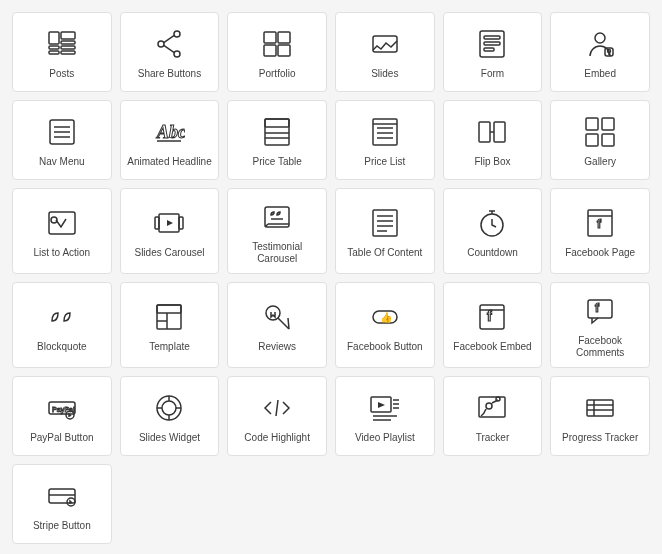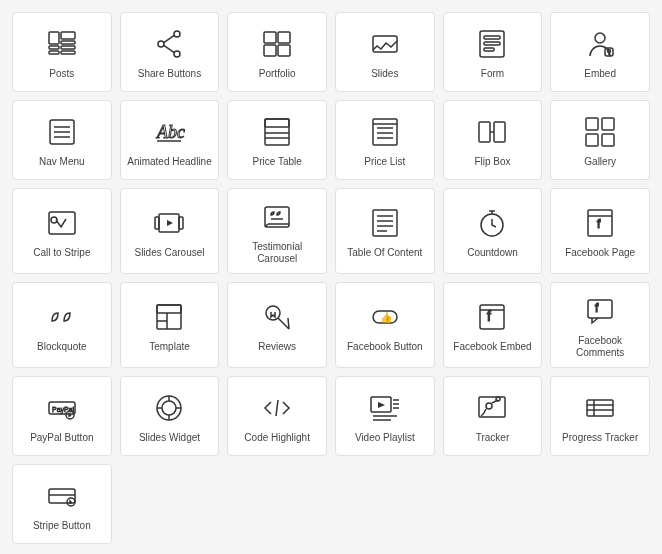--- a/index.html
+++ b/index.html
@@ -35,20 +35,21 @@
       transition: border-color 0.2s;
       min-height: 80px;
     }
     .widget-icon {
       width: 36px;
       height: 36px;
       display: flex;
       align-items: center;
       justify-content: center;
       margin-bottom: 6px;
+      font-weight: bold;
     }
     .widget-icon svg {
       width: 32px;
       height: 32px;
       stroke: #333;
       fill: none;
       stroke-width: 1.5;
     }
     .widget-label {
       font-size: 10px;
@@ -196,21 +197,21 @@
         <div class="widget-label">Gallery</div>
       </div>
       <div class="widget-card">
         <div class="widget-icon">
           <svg viewBox="0 0 32 32">
             <rect x="3" y="5" width="26" height="22" rx="2"></rect>
             <polyline points="10,13 15,20 20,12"></polyline>
             <circle cx="8" cy="13" r="3"></circle>
           </svg>
         </div>
-        <div class="widget-label">Call to Stripe</div>
+        <div class="widget-label">List to Action</div>
       </div>
       <div class="widget-card">
         <div class="widget-icon">
           <svg viewBox="0 0 32 32">
             <rect x="6" y="7" width="20" height="18" rx="1"></rect>
             <rect x="2" y="10" width="4" height="12" rx="1"></rect>
             <rect x="26" y="10" width="4" height="12" rx="1"></rect>
             <polygon points="14,13 14,19 20,16" fill="#333" stroke="none"></polygon>
           </svg>
         </div>

